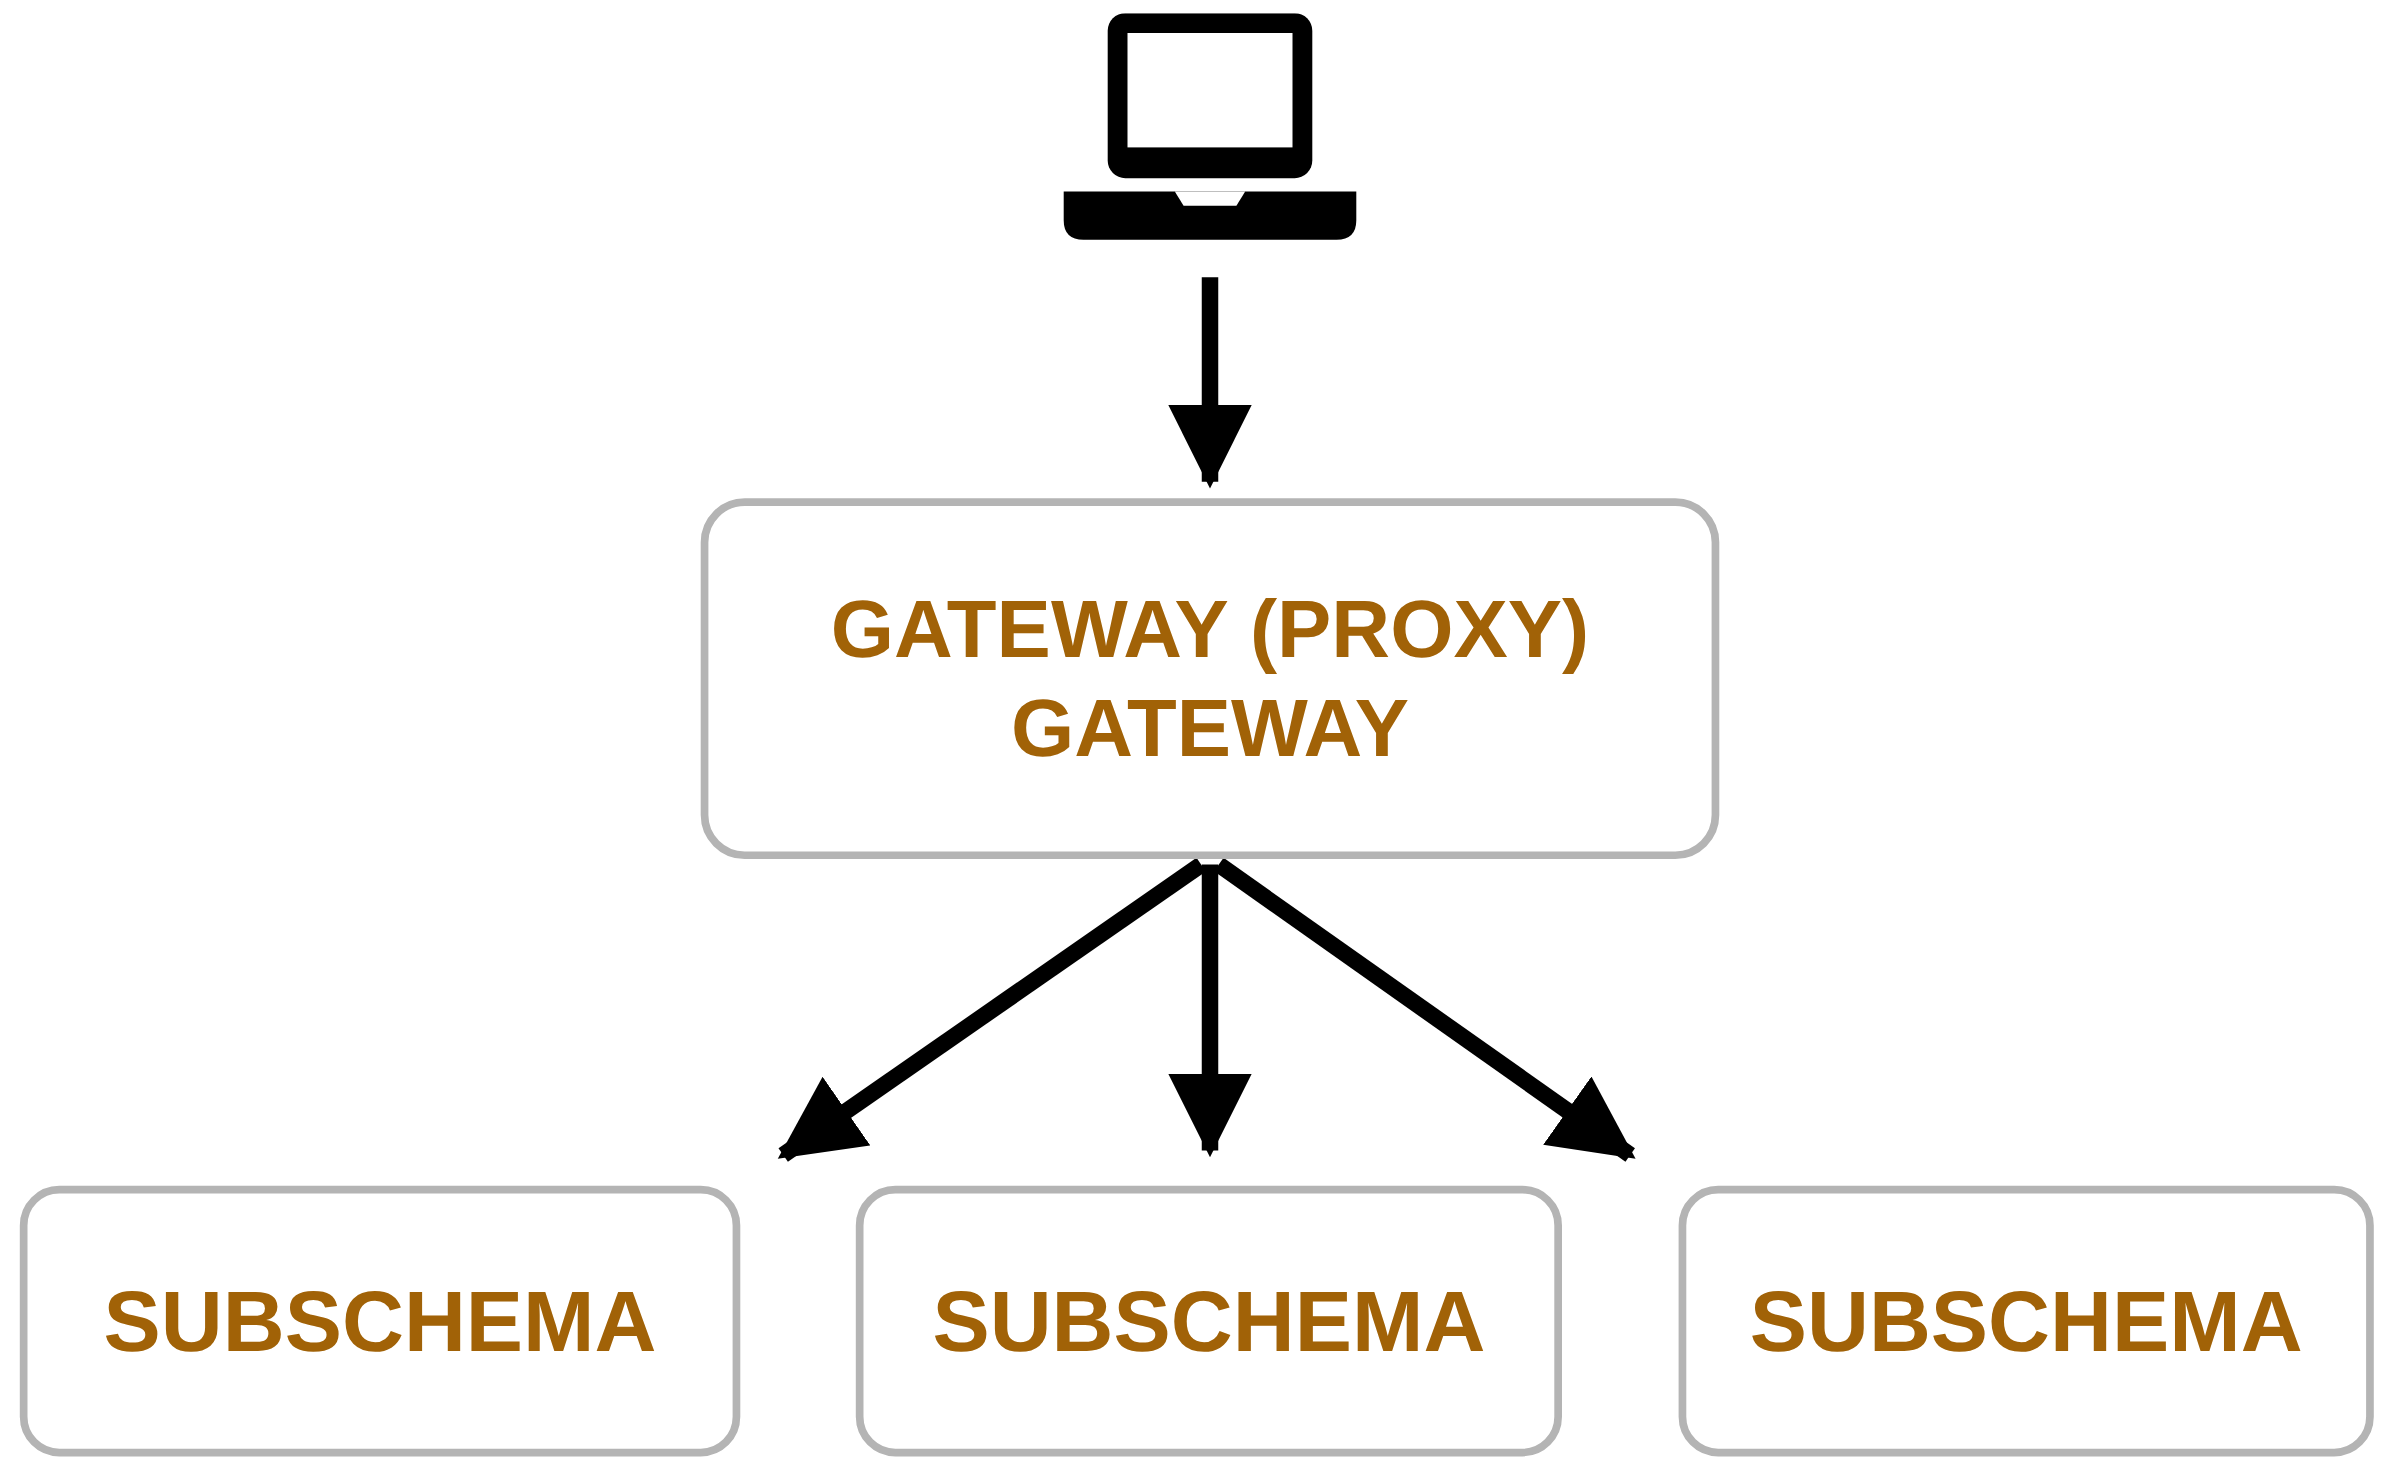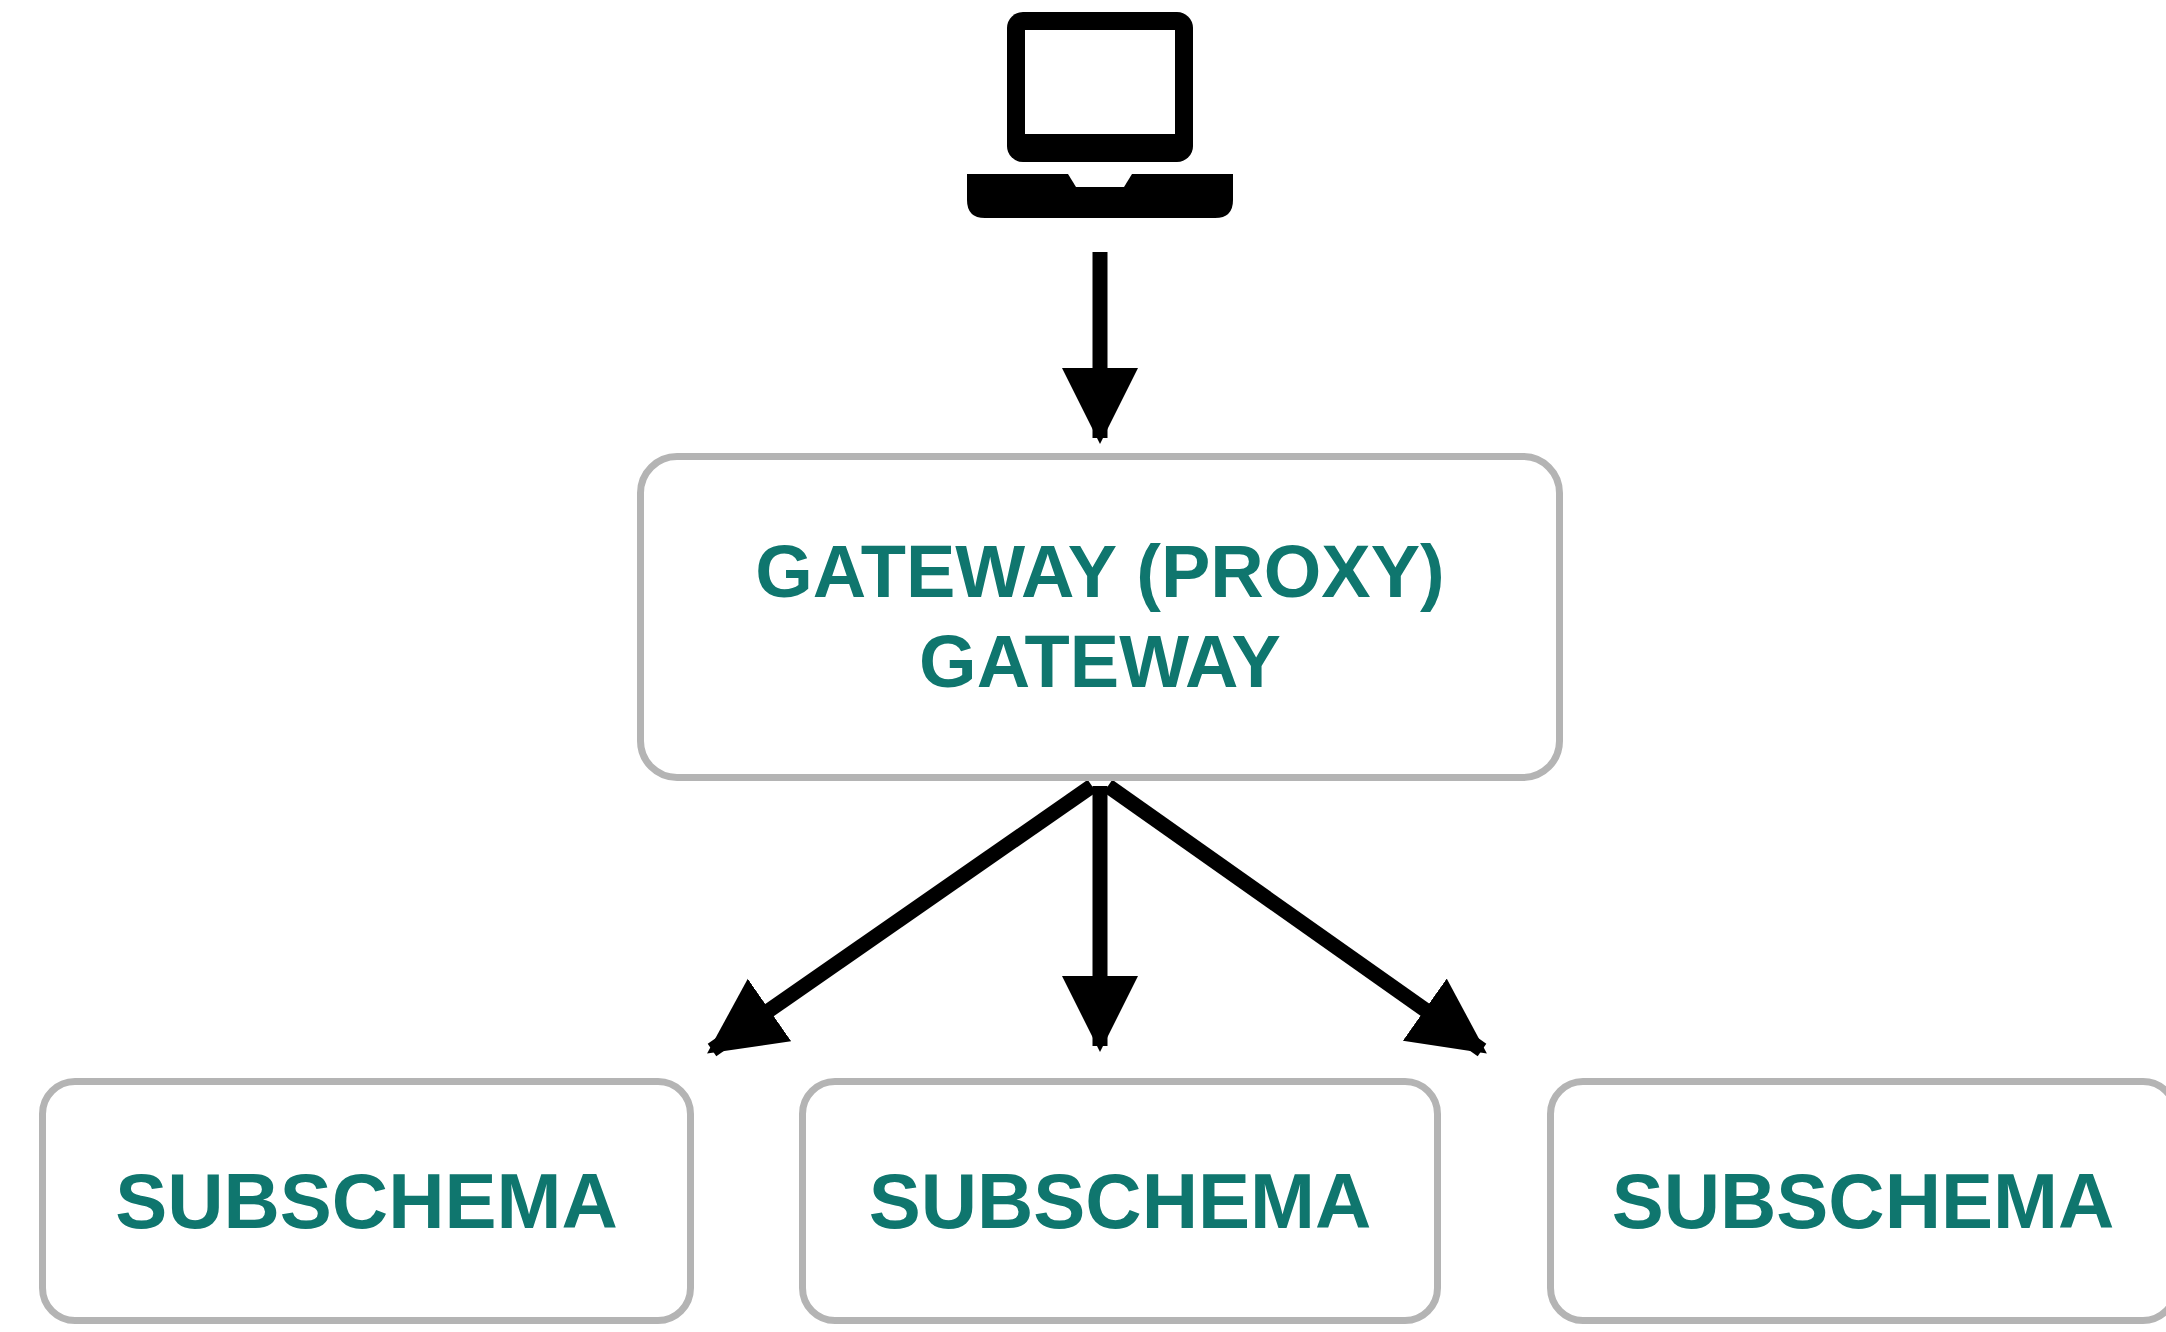--- a/index.html
+++ b/index.html
@@ -34,38 +34,37 @@
     position: absolute;
     background: #ffffff;
     border: 7px solid #b4b4b4;
     border-radius: 40px;
     box-sizing: border-box;
     display: flex;
     flex-direction: column;
     align-items: center;
     justify-content: center;
     text-align: center;
-    color: #0f766e;
+    color: #a16207;
     font-weight: 700;
   }
   .gateway {
     left: 637px;
     top: 453px;
     width: 926px;
     height: 328px;
     font-size: 74px;
     line-height: 1.22;
     letter-spacing: 0px;
   }
   .sub {
     top: 1078px;
     height: 246px;
     font-size: 78px;
     border-radius: 36px;
-    margin-left: 21px;
   }
   .sub1 { left: 18px;   width: 655px; }
   .sub2 { left: 778px;  width: 642px; }
   .sub3 { left: 1526px; width: 632px; }
 </style>
 </head>
 <body>
 
 <div class="canvas">
 

